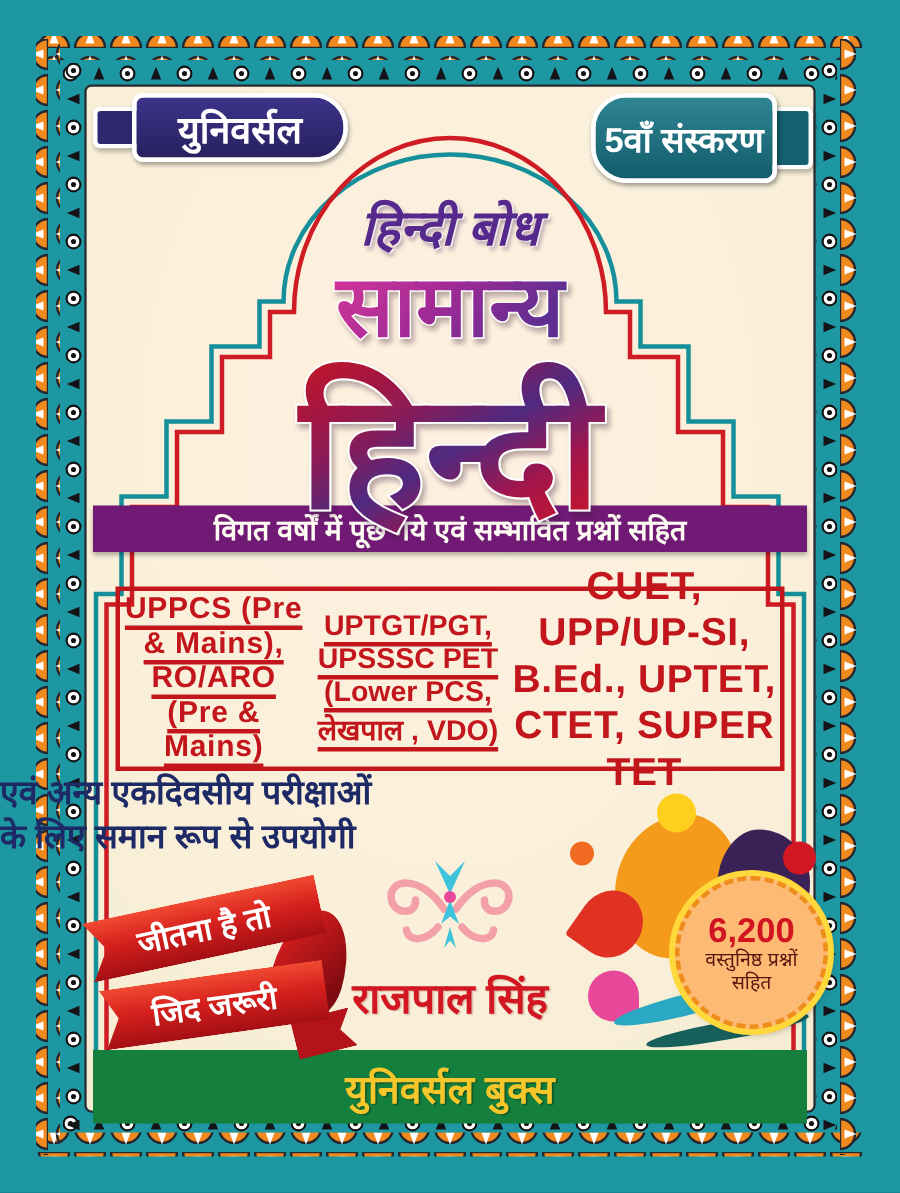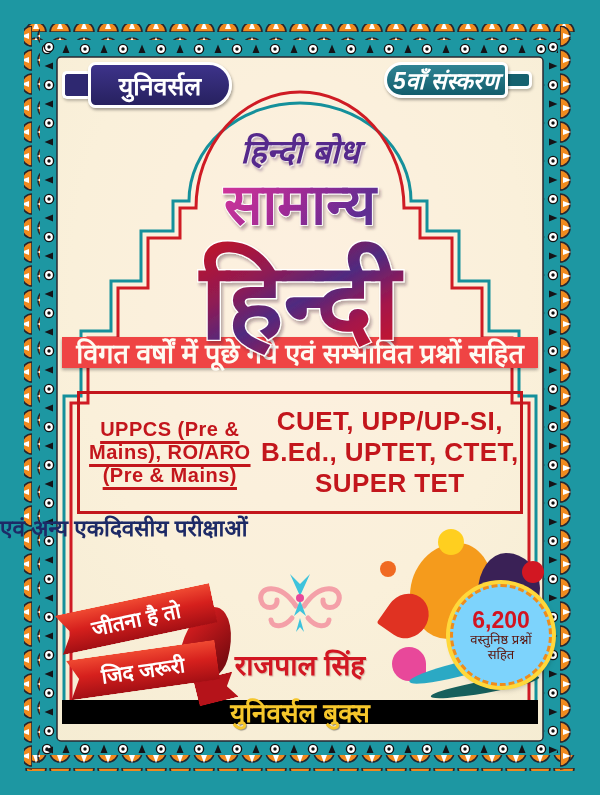--- a/index.html
+++ b/index.html
@@ -12,32 +12,32 @@
   .badge{position:absolute;top:62px;height:46px;z-index:6;}
   .badge .body{position:absolute;top:0;bottom:0;display:flex;align-items:center;justify-content:center;
                color:#fff;font-weight:bold;font-size:25px;border:3px solid #fff;
                box-shadow:1px 2px 3px rgba(0,0,0,.35);}
   .badge .tab{position:absolute;top:9px;bottom:9px;width:34px;border:3px solid #fff;
               box-shadow:1px 2px 3px rgba(0,0,0,.25);}
   .badge-left{left:62px;width:170px;}
   .badge-left .body{left:26px;right:0;background:linear-gradient(180deg,#3d338a,#27215f);
                     border-radius:8px 24px 24px 8px;}
   .badge-left .tab{left:0;background:#2e2870;border-right:none;border-radius:5px 0 0 5px;}
-  .badge-right{left:384px;width:148px;height:36px;font-style:italic;}
+  .badge-right{left:394px;width:148px;height:60px;}
   .badge-right .body{left:0;right:24px;background:linear-gradient(180deg,#2f8494,#135d6c);
                      border-radius:24px 8px 8px 24px;font-size:23px;}
   .badge-right .tab{right:0;background:#15616f;border-left:none;border-radius:0 5px 5px 0;}
 
   
   .series{left:0;right:0;top:116px;text-align:center;z-index:5;
           font-size:33px;font-weight:bold;font-style:italic;color:#56298c;
           text-shadow:1px 1px 0 rgba(255,255,255,.75),2px 3px 3px rgba(60,20,90,.35);margin-top:12px;}
-  .subtitle-bar{left:62px;right:62px;top:337px;height:31px;background:#ef4444;z-index:4;
+  .subtitle-bar{left:62px;right:62px;top:337px;height:31px;background:#701a75;z-index:4;
                 display:flex;align-items:center;justify-content:center;color:#fdfbf2;
-                font-size:27px;font-weight:bold;box-shadow:0 2px 3px rgba(0,0,0,.3);}
+                font-size:19px;font-weight:bold;box-shadow:0 2px 3px rgba(0,0,0,.3);}
   .exam-box{left:77px;right:77px;top:391px;height:117px;border:3px solid #c3161c;z-index:4;
             display:flex;justify-content:space-between;align-items:center;
             color:#c3161c;font-weight:bold;text-align:center;}
   .exam-box .l1{font-size:20px;letter-spacing:.5px;text-decoration:underline;
                 text-underline-offset:5px;text-decoration-thickness:2.5px;}
   .exam-box .l2{font-size:19px;text-decoration:underline;text-underline-offset:5px;
                 text-decoration-thickness:2.5px;}
   .exam-box .l3{font-size:26px;letter-spacing:.4px;}
   .useful{left:0;right:0;top:514px;text-align:left;z-index:4;color:#1d2a66;
           font-size:22.5px;font-weight:bold;line-height:1.3;}
@@ -67,26 +67,26 @@
   .b2{left:96px;top:18px;width:62px;height:78px;background:#3a2156;border-radius:45% 55% 50% 50%/50% 45% 55% 50%;}
   .b3{left:120px;top:66px;width:44px;height:58px;background:#7c2a8c;}
   .b4{left:4px;top:58px;width:42px;height:46px;background:#e03222;border-radius:50% 50% 50% 6%;transform:rotate(35deg);}
   .b5{left:56px;top:-6px;width:26px;height:26px;background:#ffcf1f;}
   .b6{left:10px;top:112px;width:34px;height:34px;background:#e8489a;border-radius:50% 50% 6% 50%;}
   .b7{left:26px;top:128px;width:98px;height:14px;background:#2ba9c4;border-radius:50%;transform:rotate(-14deg);}
   .b8{left:48px;top:146px;width:110px;height:12px;background:#17605c;border-radius:50%;transform:rotate(-10deg);}
   .b9{left:140px;top:26px;width:22px;height:22px;background:#d21722;}
   .b10{left:-2px;top:26px;width:16px;height:16px;background:#f06a22;}
   .count-badge{left:450px;top:584px;width:96px;height:96px;z-index:9;border-radius:50%;
-               background:#7dd3fc;border:3px dashed #ee8c1c;box-shadow:0 0 0 4px #ffd83b,2px 3px 6px rgba(0,0,0,.35);
+               background:#fdba74;border:3px dashed #ee8c1c;box-shadow:0 0 0 4px #ffd83b,2px 3px 6px rgba(0,0,0,.35);
                display:flex;flex-direction:column;align-items:center;justify-content:center;line-height:1.15;}
   .count-badge .num{color:#d21420;font-size:23px;font-weight:bold;}
   .count-badge .t{color:#5a150e;font-size:13px;font-weight:normal;}
 
-  .publisher-bar{left:62px;right:62px;top:700px;height:24px;background:#000000;z-index:5;
+  .publisher-bar{left:62px;right:62px;top:700px;height:49px;background:#15803d;z-index:5;
                  display:flex;align-items:center;justify-content:center;color:#f6c72b;
                  font-size:26px;font-weight:bold;text-shadow:1px 1px 1px rgba(0,0,0,.4);}
 </style>
 </head>
 <body>
 
 <div class="cover">
 
   <svg class="abs" style="left:0;top:0;z-index:1;" width="600" height="795" viewBox="0 0 600 795">
     <defs>
@@ -178,25 +178,27 @@
       </filter>
     </defs>
     <text x="243" y="74" text-anchor="middle" font-size="57" font-weight="bold" font-family="Liberation Sans, DejaVu Sans, sans-serif" fill="url(#gradMag)" stroke="#ffffff" stroke-width="1.8" style="paint-order:stroke" filter="url(#ds)">सामान्य</text>
     <text x="243" y="188" text-anchor="middle" font-size="106" font-weight="bold" font-family="Liberation Sans, DejaVu Sans, sans-serif" fill="url(#gradRed)" stroke="#ffffff" stroke-width="2.6" style="paint-order:stroke" filter="url(#ds)">हिन्दी</text>
   </svg>
 
   <div class="abs subtitle-bar">विगत वर्षों में पूछे गये एवं सम्भावित प्रश्नों सहित</div>
 
   <div class="abs exam-box">
     <div class="l1">UPPCS (Pre &amp; Mains), RO/ARO (Pre &amp; Mains)</div>
+    <div class="l2">UPTGT/PGT, UPSSSC PET (Lower PCS, लेखपाल , VDO)</div>
     <div class="l3">CUET, UPP/UP-SI, B.Ed., UPTET, CTET, SUPER TET</div>
   </div>
 
   <div class="abs useful">
     <div>एवं अन्य एकदिवसीय परीक्षाओं</div>
+    <div>के लिए समान रूप से उपयोगी</div>
   </div>
 
   <div class="abs ribbon-fold"></div>
   <div class="abs ribbon-tail"></div>
   <div class="ribbon ribbon1">जीतना है तो</div>
   <div class="ribbon ribbon2">जिद जरूरी</div>
 
   <svg class="abs" style="left:250px;top:566px;z-index:4;" width="100" height="76" viewBox="0 0 100 76">
     <g fill="none" stroke="#f4a0a8" stroke-width="5" stroke-linecap="round">
       <path d="M46,40 C30,16 8,20 11,34 C13,44 28,44 27,34"></path>

